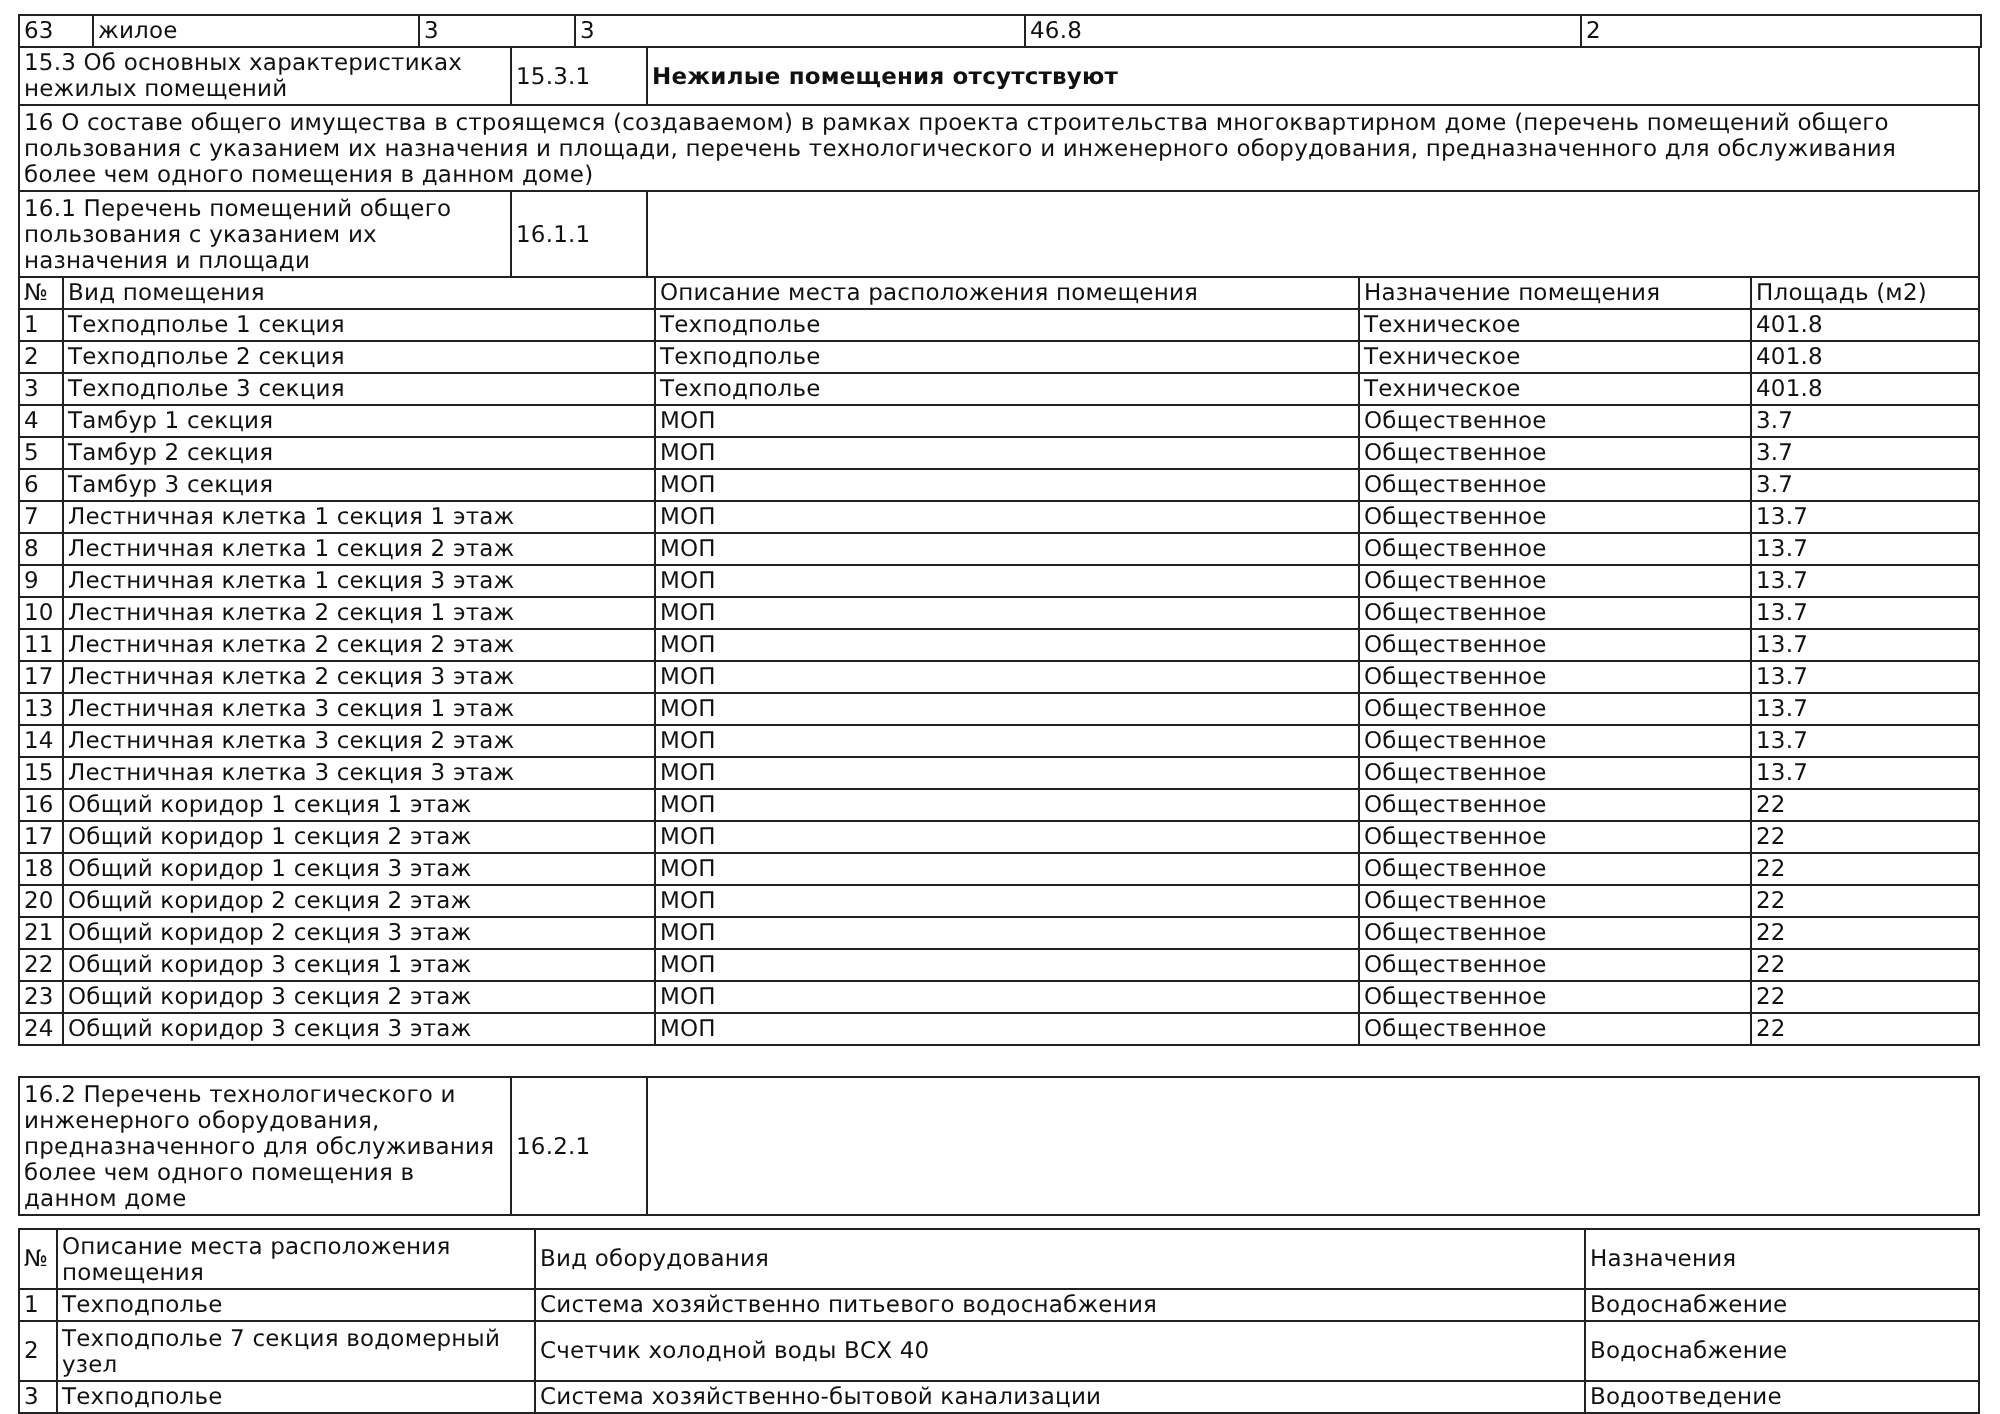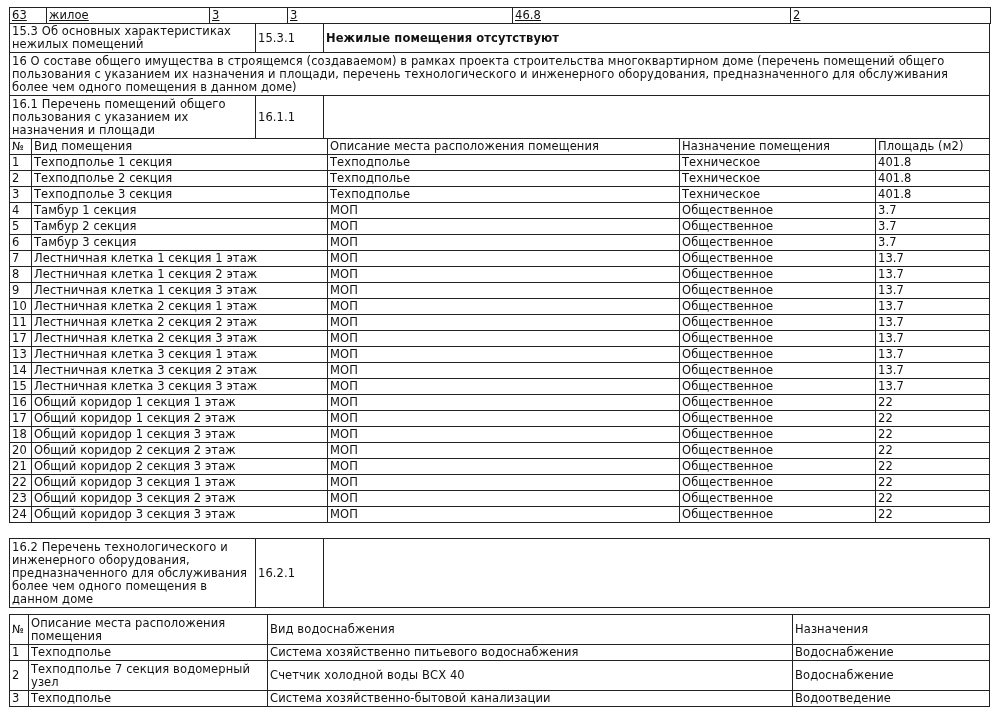--- a/index.html
+++ b/index.html
@@ -2,21 +2,21 @@
 <html><head>
 <meta charset="utf-8">
 <style>
   html, body { margin:0; padding:0; background:#ffffff; }
   body { width:1000px; height:707px; position:relative; overflow:hidden;
          font-family:"DejaVu Sans", sans-serif; font-size:11.5px; color:#111; letter-spacing:0.1px; }
   table { border-collapse:collapse; position:absolute; left:9px; width:981px; table-layout:fixed; }
   td { border:1px solid #222; padding:0 2px; vertical-align:middle; line-height:13px; overflow:hidden; white-space:nowrap; }
   td.wrap { white-space:normal; }
   .bold { font-weight:bold; }
-  #t-top { top:7px;text-decoration:underline; }
+  #t-top { top:7px; }
   #t-top td { height:15px; }
   #t-15 { top:23px; }
   #t-15 td { height:28px; }
   #t-16 { top:52px; }
   #t-16 td { height:42px; }
   #t-161 { top:95px; }
   #t-161 td { height:42px; }
   #t-rooms { top:138px; }
   #t-rooms td { height:15px; }
   #t-162 { top:538px; }
@@ -288,21 +288,21 @@
   <colgroup>
       <col style="width:19px">
       <col style="width:239px">
       <col style="width:525px">
       <col>
     </colgroup>
   <thead>
     <tr class="h2">
       <td>№</td>
       <td class="wrap">Описание места расположения помещения</td>
-      <td>Вид водоснабжения</td>
+      <td>Вид оборудования</td>
       <td>Назначения</td>
     </tr>
   </thead>
   <tbody id="equip-body">
       <tr class="h1">
         <td>1</td>
         <td class="wrap">Техподполье</td>
         <td>Система хозяйственно питьевого водоснабжения</td>
         <td>Водоснабжение</td>
       </tr>

